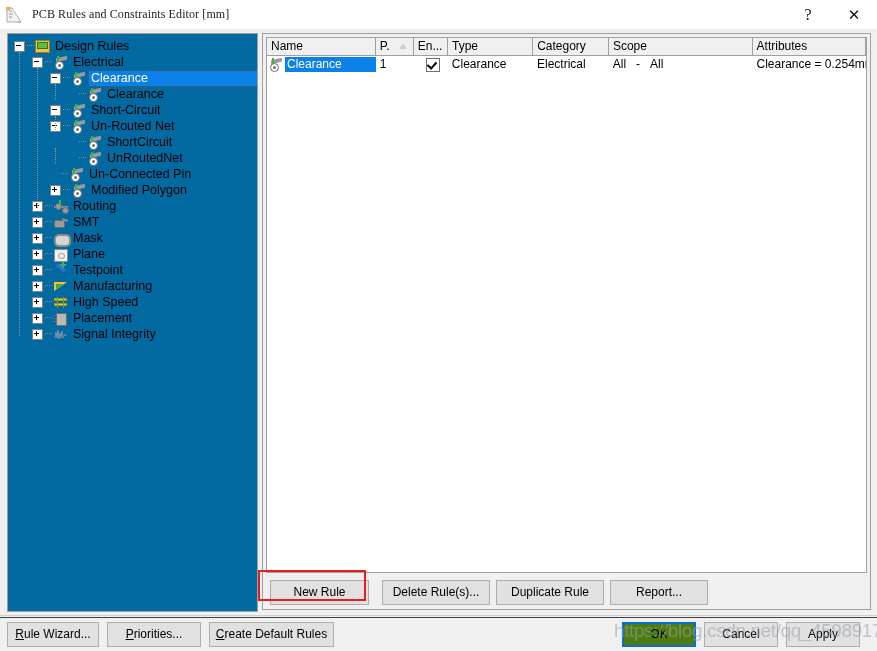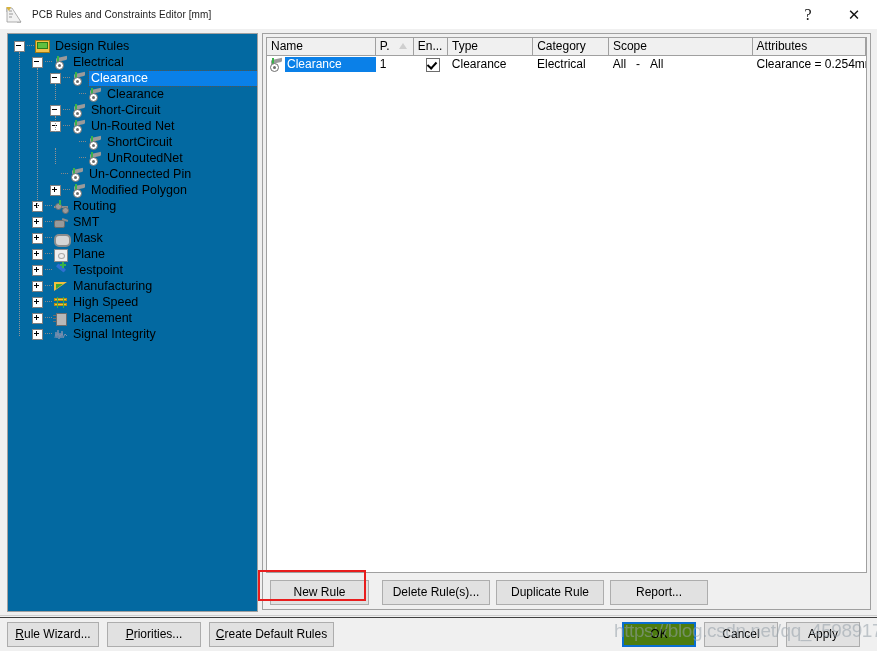--- a/index.html
+++ b/index.html
@@ -28,24 +28,25 @@
     align-items: center;
   }
   .titlebar-icon {
     width: 20px; height: 20px;
     margin-left: 5px;
     flex: 0 0 auto;
     position: relative;
   }
   .titlebar-title {
     margin-left: 7px;
-    font-size: 10px;
+    font-size: 12px;
     color: #1b1b1b;
     white-space: nowrap;
     letter-spacing: .1px;
+    font-family: Liberation Serif, serif;
   }
   .titlebar-spacer { flex: 1 1 auto; }
   .tb-btn {
     width: 46px; height: 29px;
     display: flex; align-items: center; justify-content: center;
     font-size: 15px;
     color: #101010;
     background: transparent;
     border: 0;
   }

